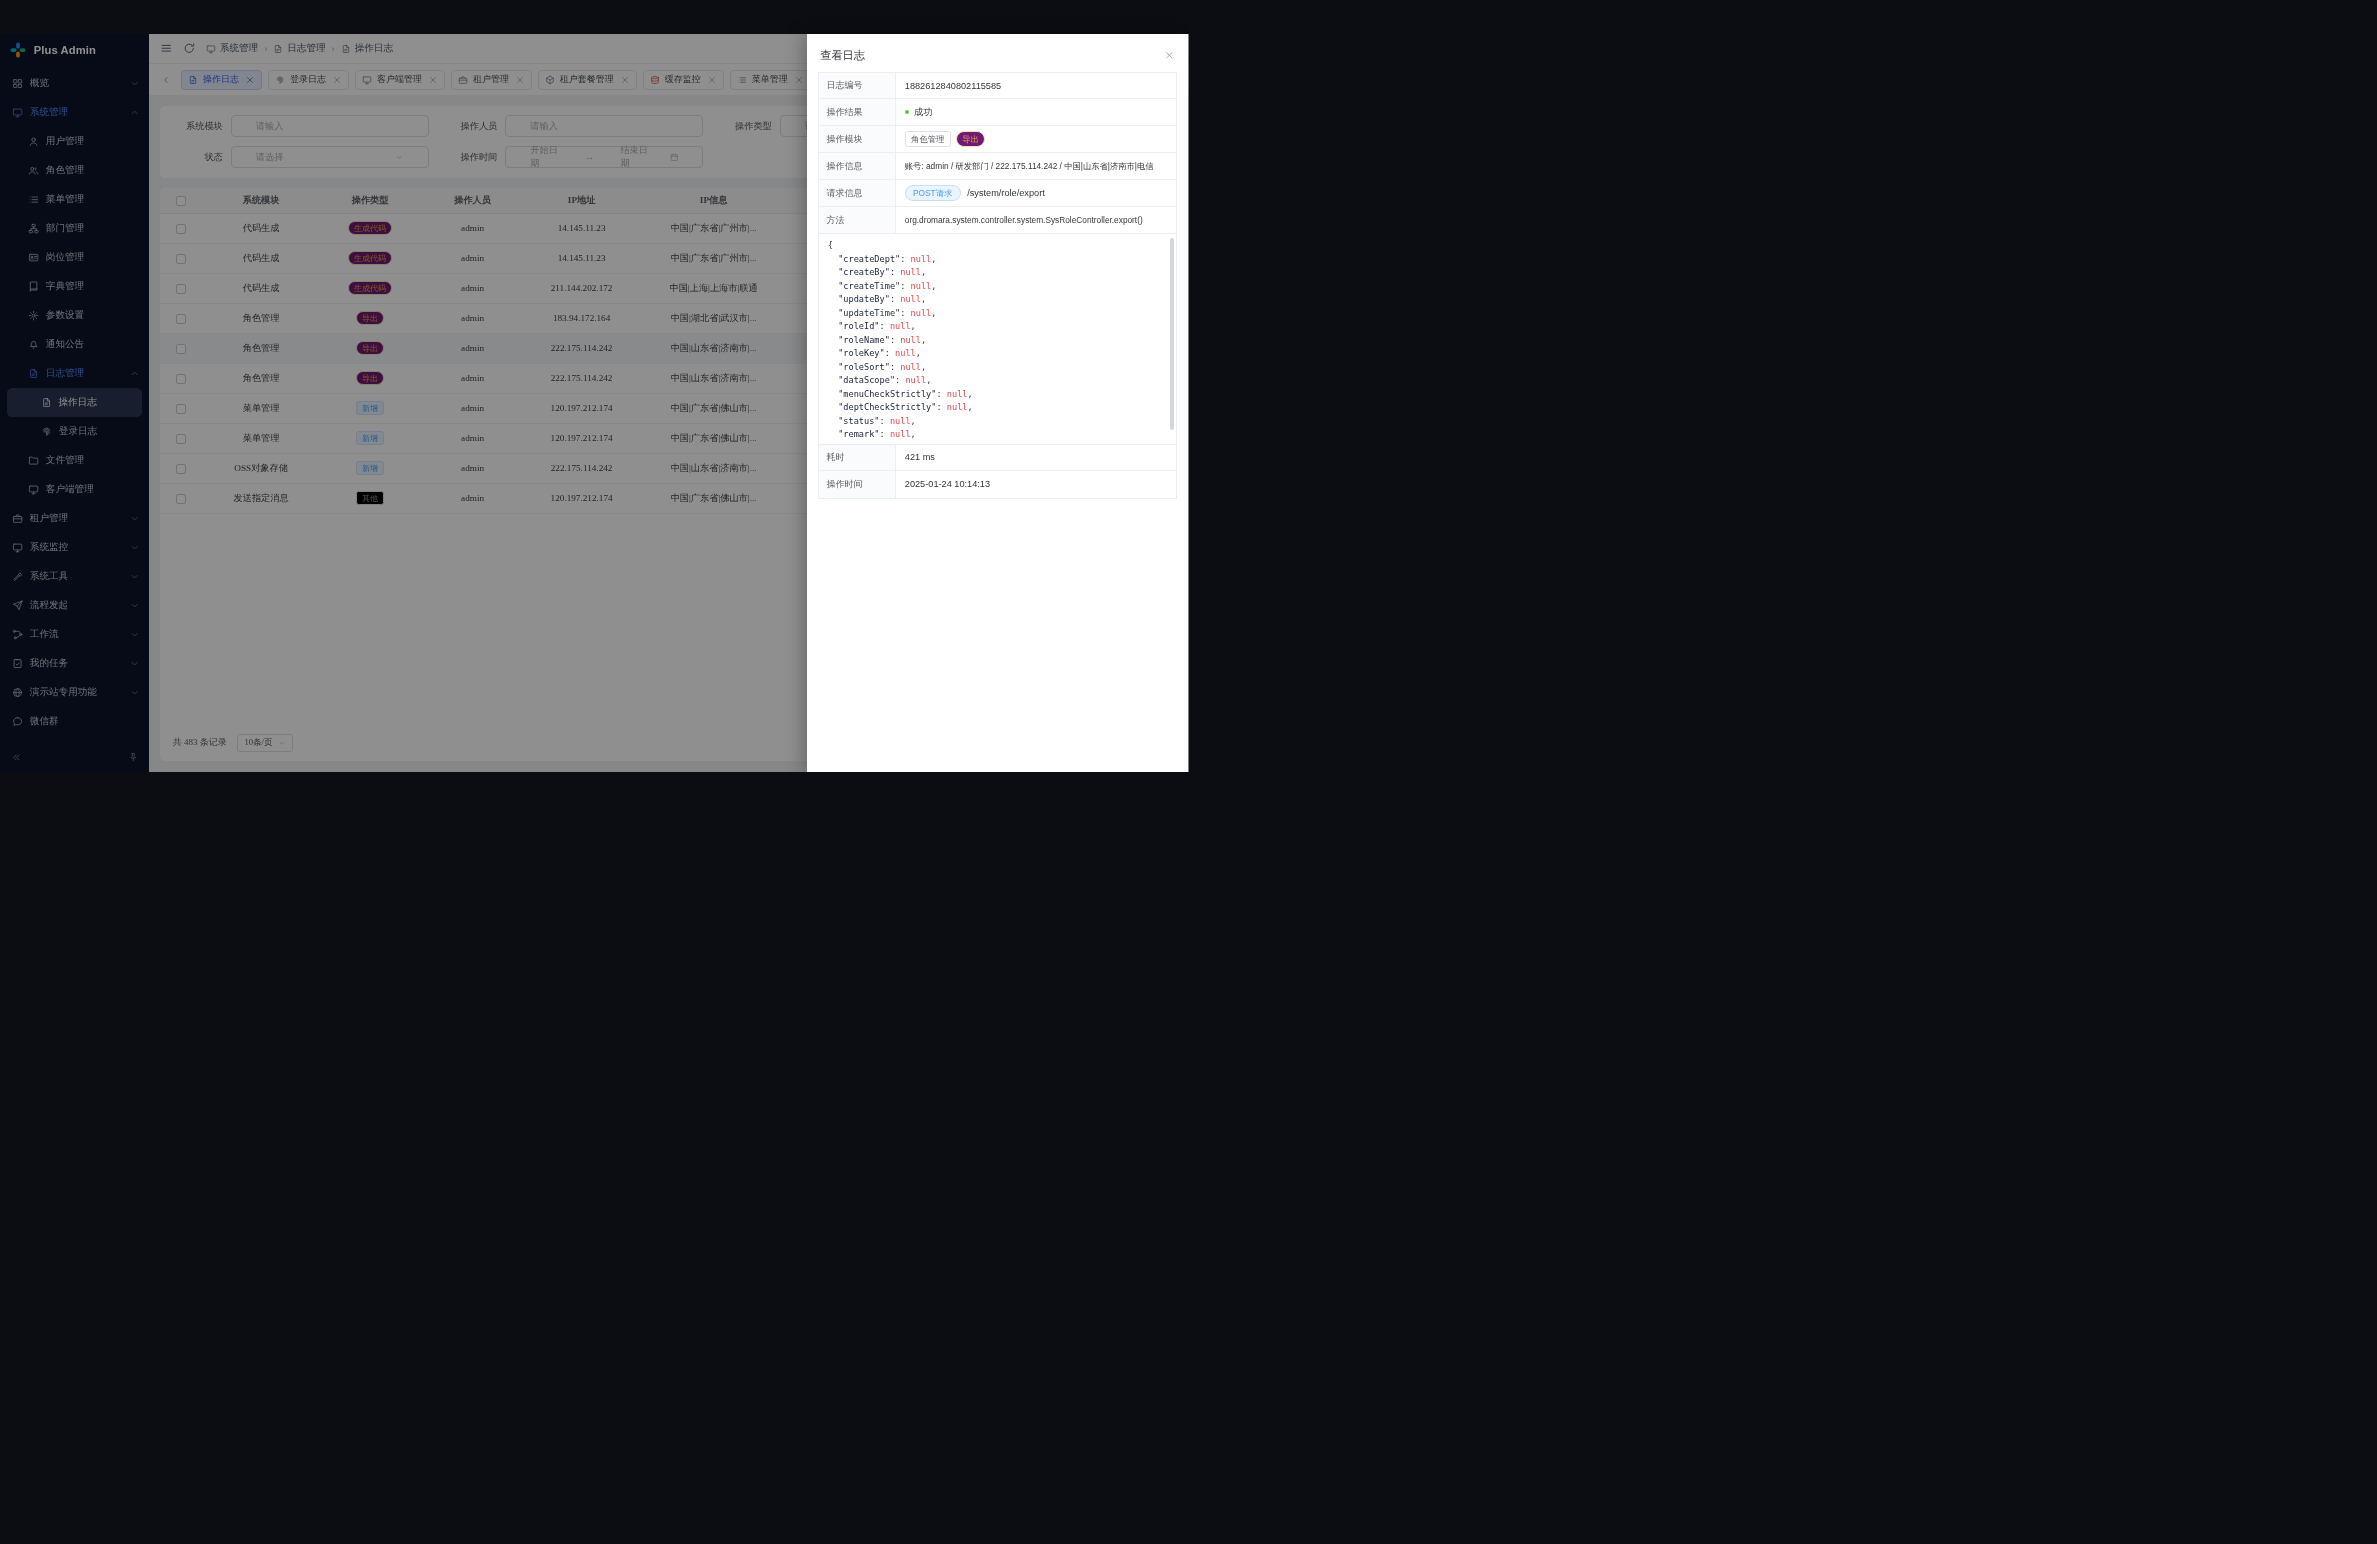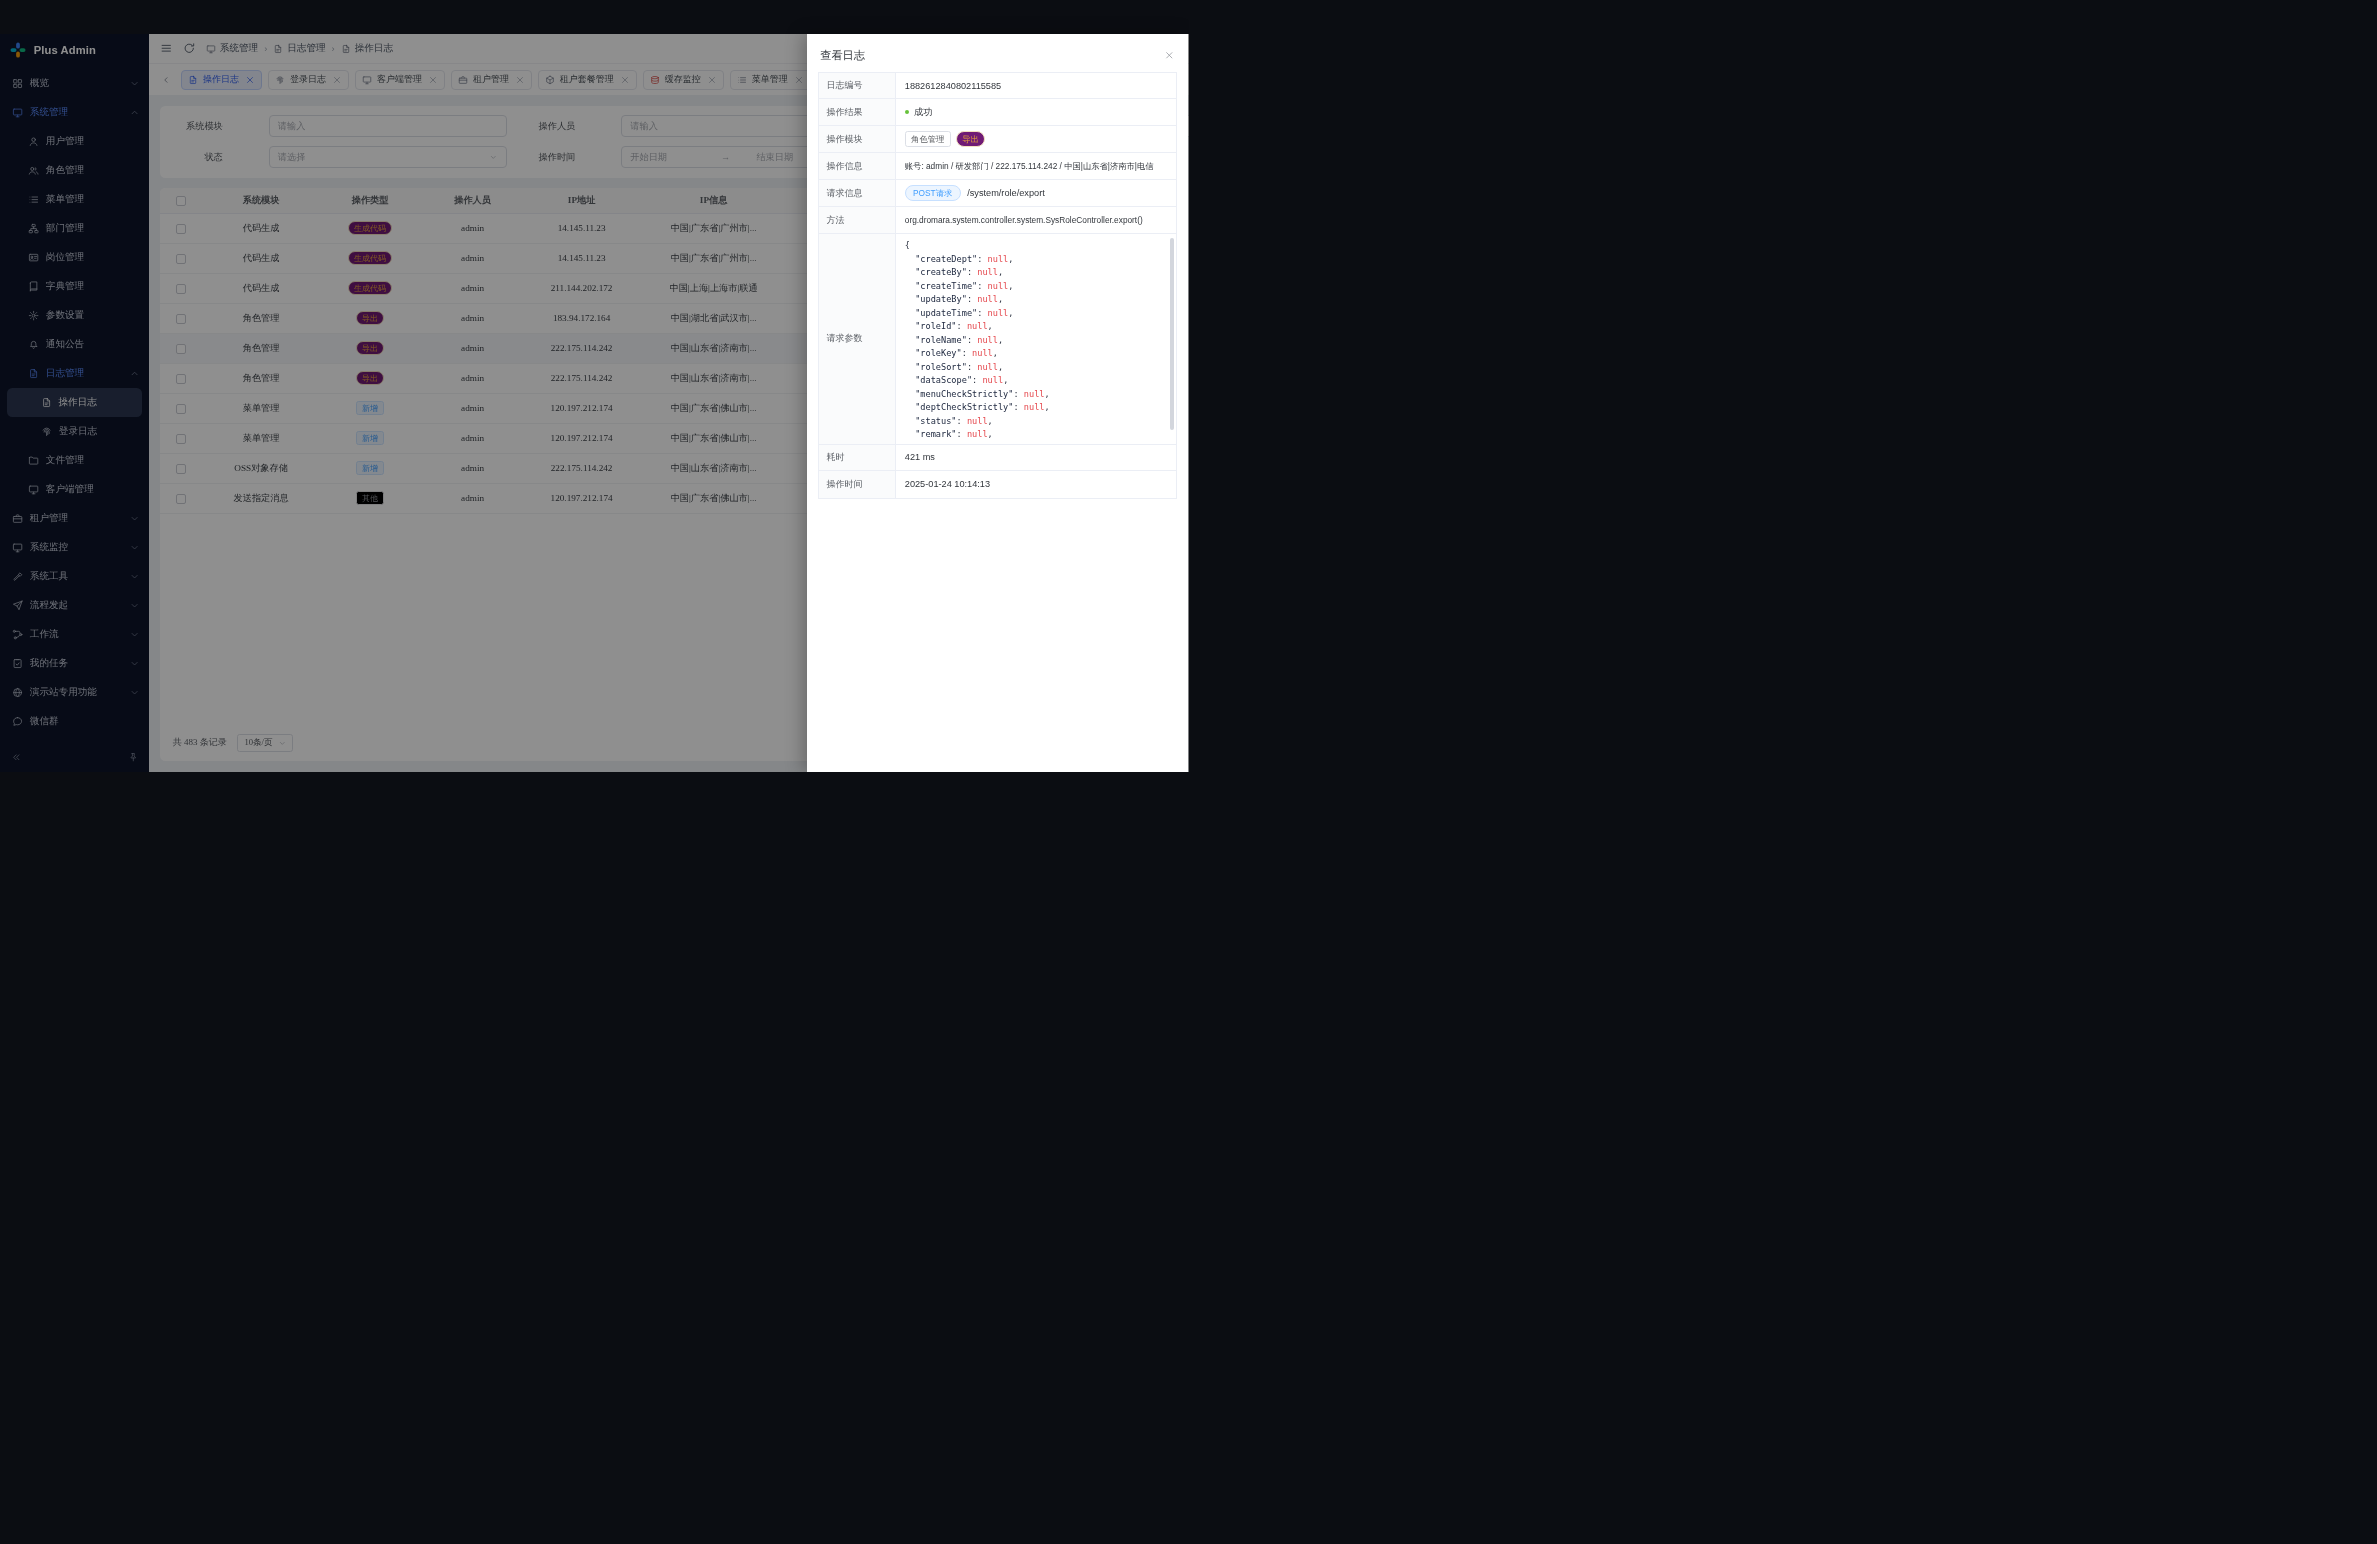--- a/index.html
+++ b/index.html
@@ -51,21 +51,21 @@
   .tab.active { background:#e9effe; border-color:#c3d4fd; color:#3662ec; }
   .tab.active .ic, .tab.active .x { color:#3662ec; }
 
   .content { flex:1; min-height:0; padding:10.6px; display:flex; flex-direction:column; gap:10.6px;font-family:Liberation Serif, serif; }
 
   
   .filter-card { background:#ffffff; border-radius:5.3px; padding:9.2px 13.2px; display:flex; flex-direction:column; gap:8.6px; }
   .frow { display:flex; align-items:center; gap:18.5px; }
   .fgroup { display:flex; align-items:center; gap:8px; }
   .flabel { width:50px; text-align:right; font-size:9.2px; color:#52565c; flex-shrink:0; }
-  .finput { width:238px; height:22.5px; border:0.7px solid #dcdfe6; border-radius:4px; background:#fff; font-size:9.2px; color:#606266; padding:0 8px; display:flex; align-items:center; gap:4px;margin-left:38px; }
+  .finput { width:198px; height:22.5px; border:0.7px solid #dcdfe6; border-radius:4px; background:#fff; font-size:9.2px; color:#606266; padding:0 24px; display:flex; align-items:center; gap:4px; }
   input.finput { outline:none; font-family:inherit; }
   input.finput::placeholder { color:#a8abb2; }
   .finput .ph { color:#a8abb2; }
   .finput .arr { margin-left:auto; color:#a8abb2; }
   .finput.range { justify-content:space-between;gap:21px; }
   .finput.range .ph { flex:1; }
   .finput.range .ph.end { text-align:left; }
   .range-arrow { color:#a8abb2; padding:0 5.3px; }
   .finput.range .ic { color:#a8abb2; }
 
@@ -784,21 +784,20 @@
               <span class="dtext">/system/role/export</span>
             </div>
           </div>
           <div class="drow">
             <div class="dlabel">方法</div>
             <div class="dvalue">
               <span class="dtext small">org.dromara.system.controller.system.SysRoleController.export()</span>
             </div>
           </div>
           <div class="drow coderow">
-            <div class="dlabel">请求参数</div>
             <div class="dvalue nopad">
               <div class="code-wrap">
                 <pre>{
   <span class="jk">"createDept"</span>: <span class="jn">null</span>,
   <span class="jk">"createBy"</span>: <span class="jn">null</span>,
   <span class="jk">"createTime"</span>: <span class="jn">null</span>,
   <span class="jk">"updateBy"</span>: <span class="jn">null</span>,
   <span class="jk">"updateTime"</span>: <span class="jn">null</span>,
   <span class="jk">"roleId"</span>: <span class="jn">null</span>,
   <span class="jk">"roleName"</span>: <span class="jn">null</span>,

